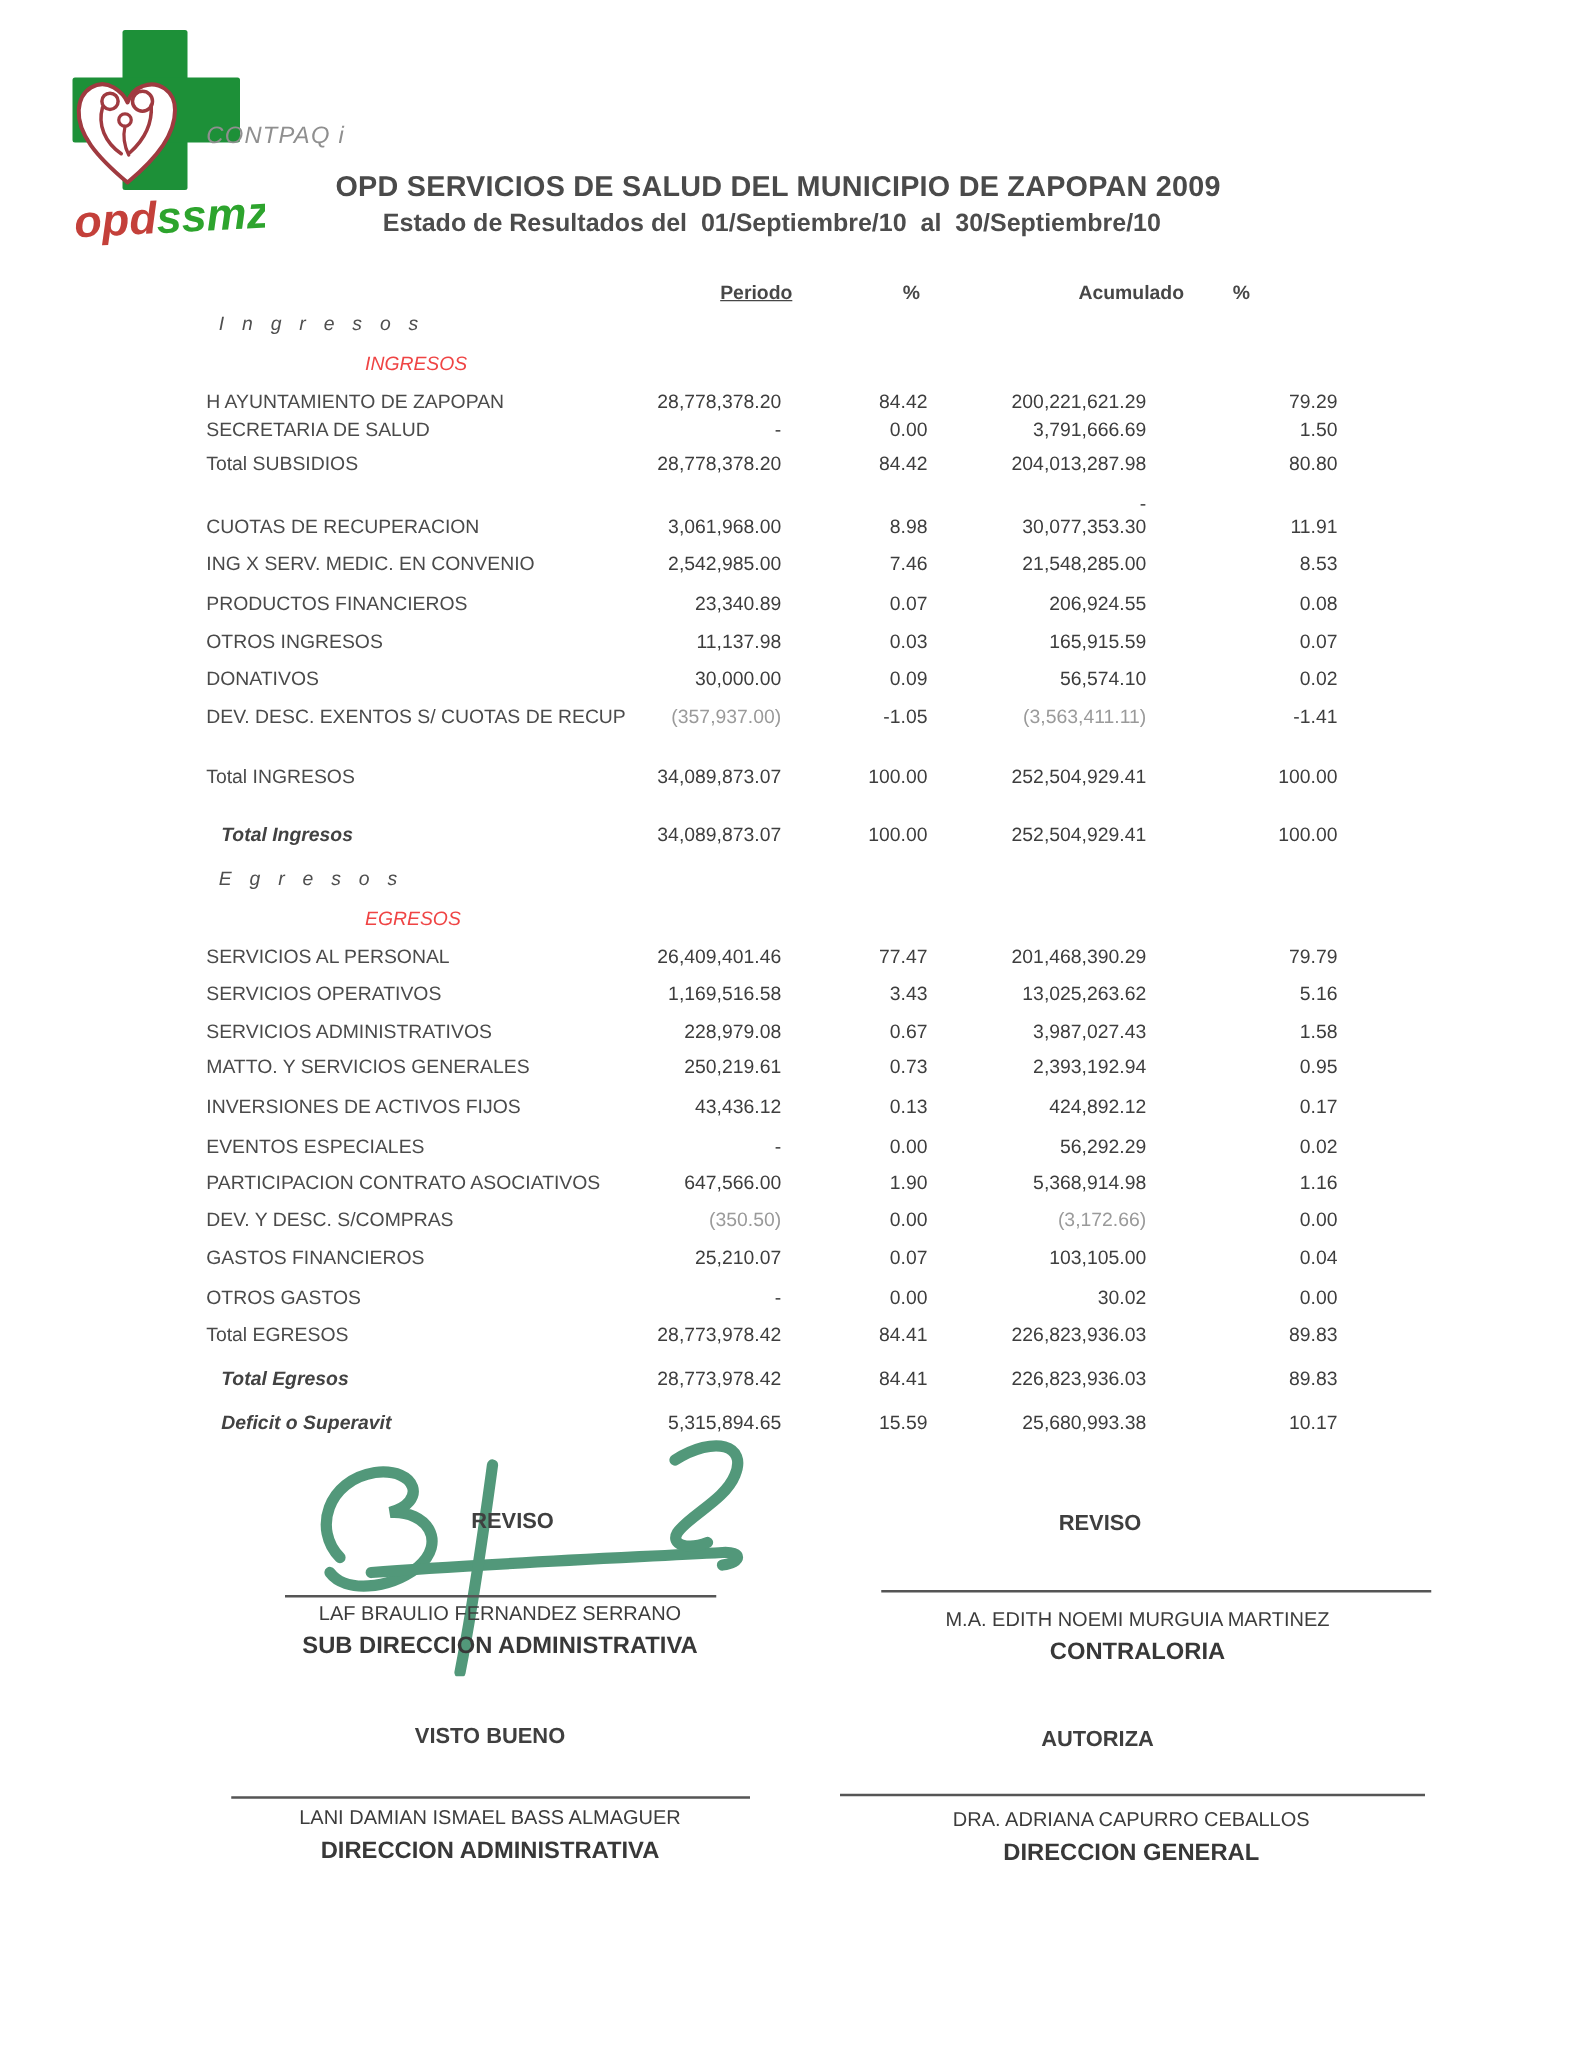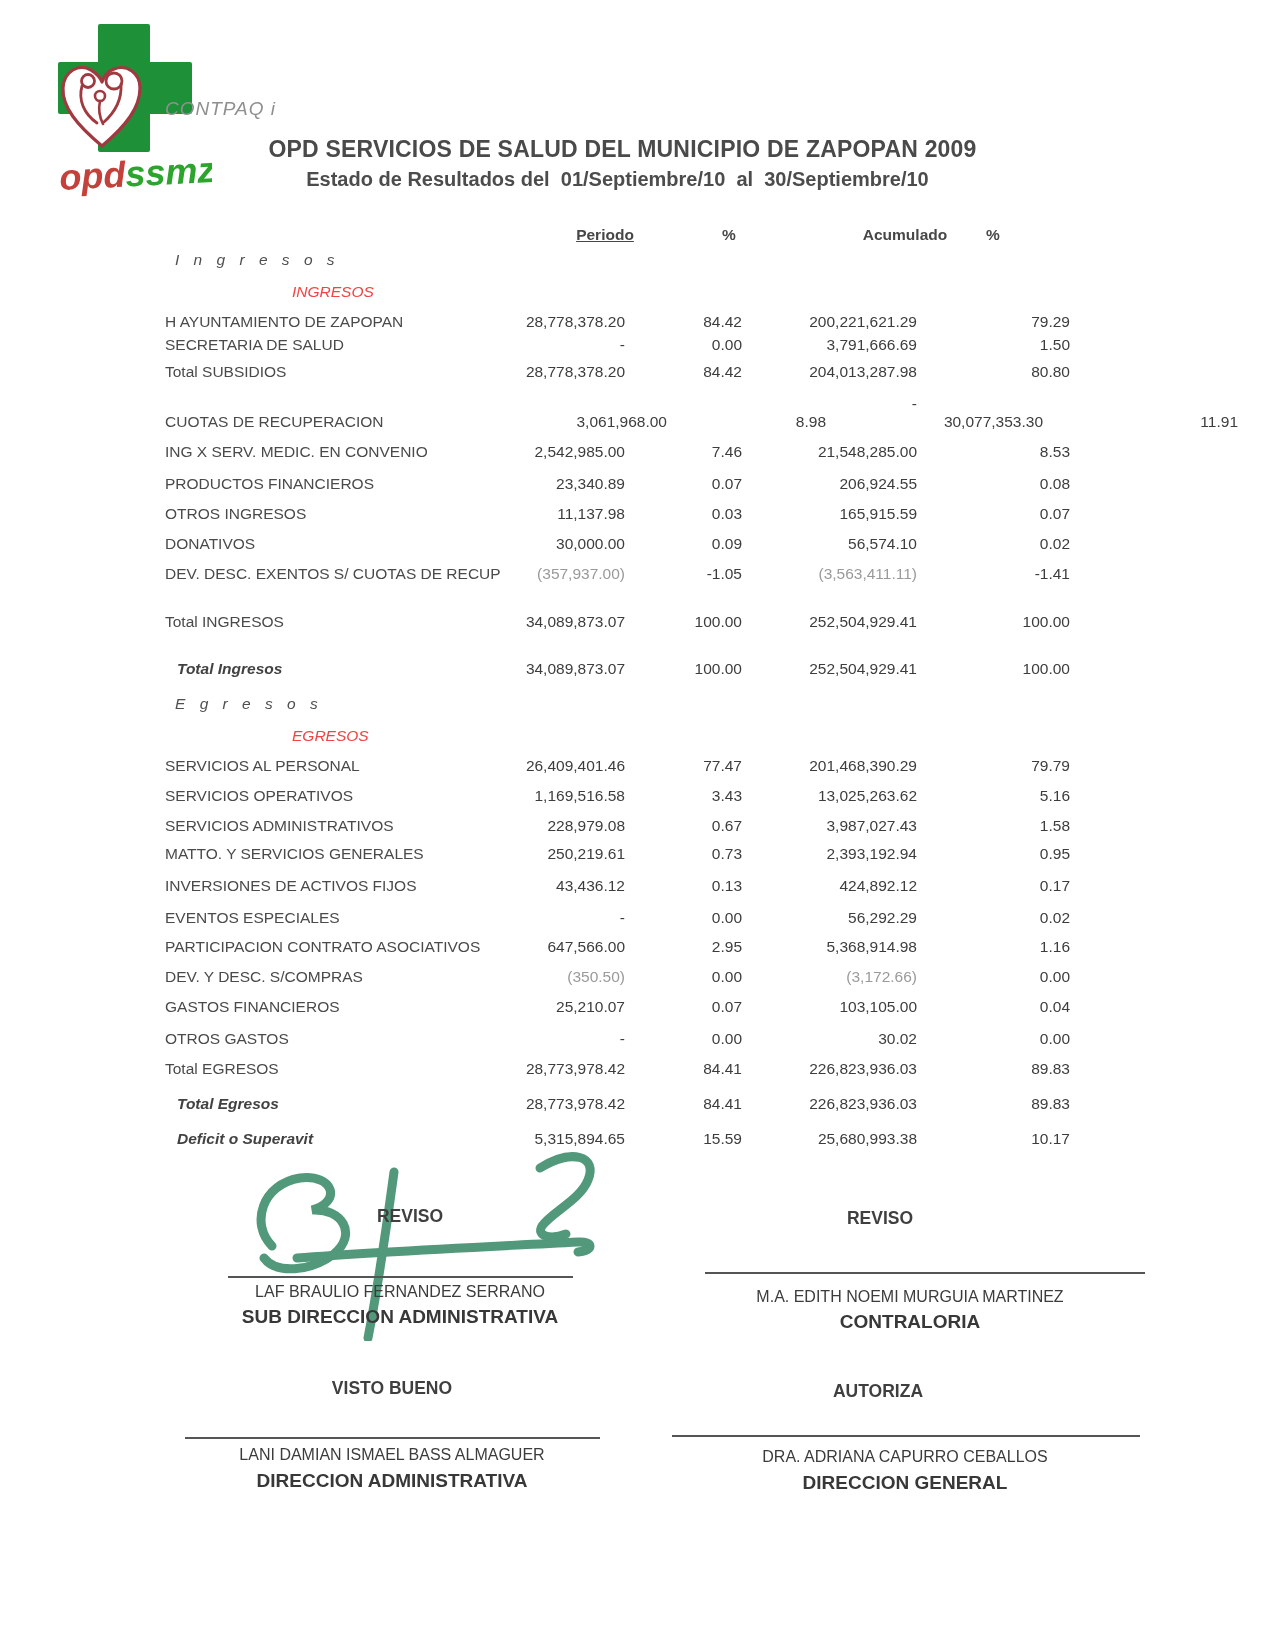--- a/index.html
+++ b/index.html
@@ -41,21 +41,21 @@
   .r-section .lbl{font-style:italic;letter-spacing:5px;color:#4f4f4f;padding-left:10px;}
   .r-subsection .lbl{font-style:italic;padding-left:127px;color:#ef4444;}
   .r-grand .lbl{font-weight:bold;font-style:italic;padding-left:12px;color:#424242;}
   .r-dash{height:14px;line-height:12px;}
   
   .rows > :nth-child(1){margin-top:0;}
   .rows > :nth-child(2){margin-top:12px;}
   .rows > :nth-child(4){margin-top:3px;}
   .rows > :nth-child(5){margin-top:7px;}
   .rows > :nth-child(6){margin-top:16px;}
-  .rows > :nth-child(7){margin-top:0;gap:42px;}
+  .rows > :nth-child(7){margin-top:0;}
   .rows > :nth-child(9){margin-top:12px;}
   .rows > :nth-child(13){margin-top:28px;}
   .rows > :nth-child(14){margin-top:27px;}
   .rows > :nth-child(15){margin-top:15px;}
   .rows > :nth-child(16){margin-top:12px;}
   .rows > :nth-child(20){margin-top:8px;}
   .rows > :nth-child(21){margin-top:12px;}
   .rows > :nth-child(22){margin-top:12px;}
   .rows > :nth-child(23){margin-top:9px;}
   .rows > :nth-child(26){margin-top:12px;}
@@ -252,21 +252,21 @@
       <div class="trow r-item">
       <div class="lbl">EVENTOS ESPECIALES</div>
       <div class="cell">-</div>
       <div class="cell">0.00</div>
       <div class="cell">56,292.29</div>
       <div class="cell">0.02</div>
     </div>
       <div class="trow r-item">
       <div class="lbl">PARTICIPACION CONTRATO ASOCIATIVOS</div>
       <div class="cell">647,566.00</div>
-      <div class="cell">2.95</div>
+      <div class="cell">1.90</div>
       <div class="cell">5,368,914.98</div>
       <div class="cell">1.16</div>
     </div>
       <div class="trow r-item">
       <div class="lbl">DEV. Y DESC. S/COMPRAS</div>
       <div class="cell muted">(350.50)</div>
       <div class="cell">0.00</div>
       <div class="cell muted">(3,172.66)</div>
       <div class="cell">0.00</div>
     </div>

